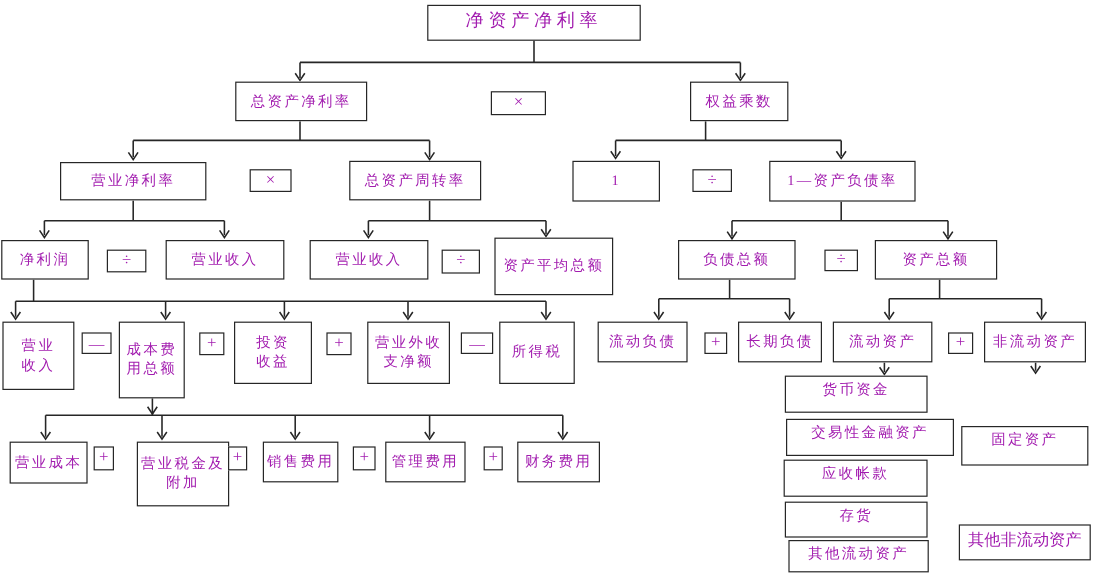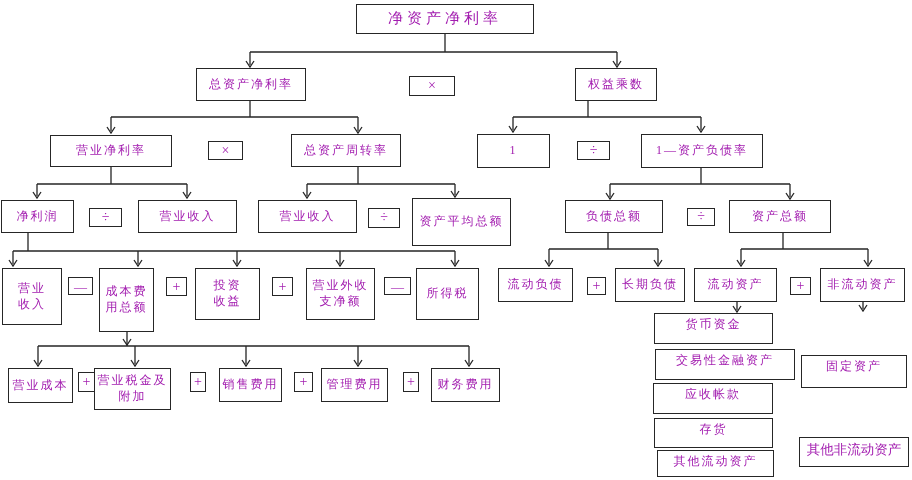--- a/index.html
+++ b/index.html
@@ -92,21 +92,21 @@
 
   <div class="node" style="left:498px;top:268px;width:75px;height:34px">流动负债</div>
   <div class="op" style="left:587px;top:277px;width:19px;height:18px">+</div>
   <div class="node" style="left:615px;top:268px;width:70px;height:34px">长期负债</div>
   <div class="node" style="left:694px;top:268px;width:83px;height:34px">流动资产</div>
   <div class="op" style="left:790px;top:277px;width:21px;height:18px">+</div>
   <div class="node" style="left:820px;top:268px;width:85px;height:34px">非流动资产</div>
 
   <div class="node" style="left:8px;top:368px;width:65px;height:35px">营业成本</div>
   <div class="op" style="left:78px;top:372px;width:17px;height:20px">+</div>
-  <div class="node" style="left:94px;top:368px;width:77px;height:42px">营业税金及
+  <div class="node" style="left:114px;top:368px;width:77px;height:54px">营业税金及
 附加</div>
   <div class="op" style="left:190px;top:372px;width:16px;height:20px">+</div>
   <div class="node" style="left:219px;top:368px;width:63px;height:34px">销售费用</div>
   <div class="op" style="left:294px;top:372px;width:19px;height:20px">+</div>
   <div class="node" style="left:321px;top:368px;width:67px;height:34px">管理费用</div>
   <div class="op" style="left:403px;top:372px;width:16px;height:20px">+</div>
   <div class="node" style="left:431px;top:368px;width:69px;height:34px">财务费用</div>
 
   <div class="node top" style="left:654px;top:313px;width:119px;height:31px">货币资金</div>
   <div class="node top" style="left:655px;top:349px;width:140px;height:31px">交易性金融资产</div>

